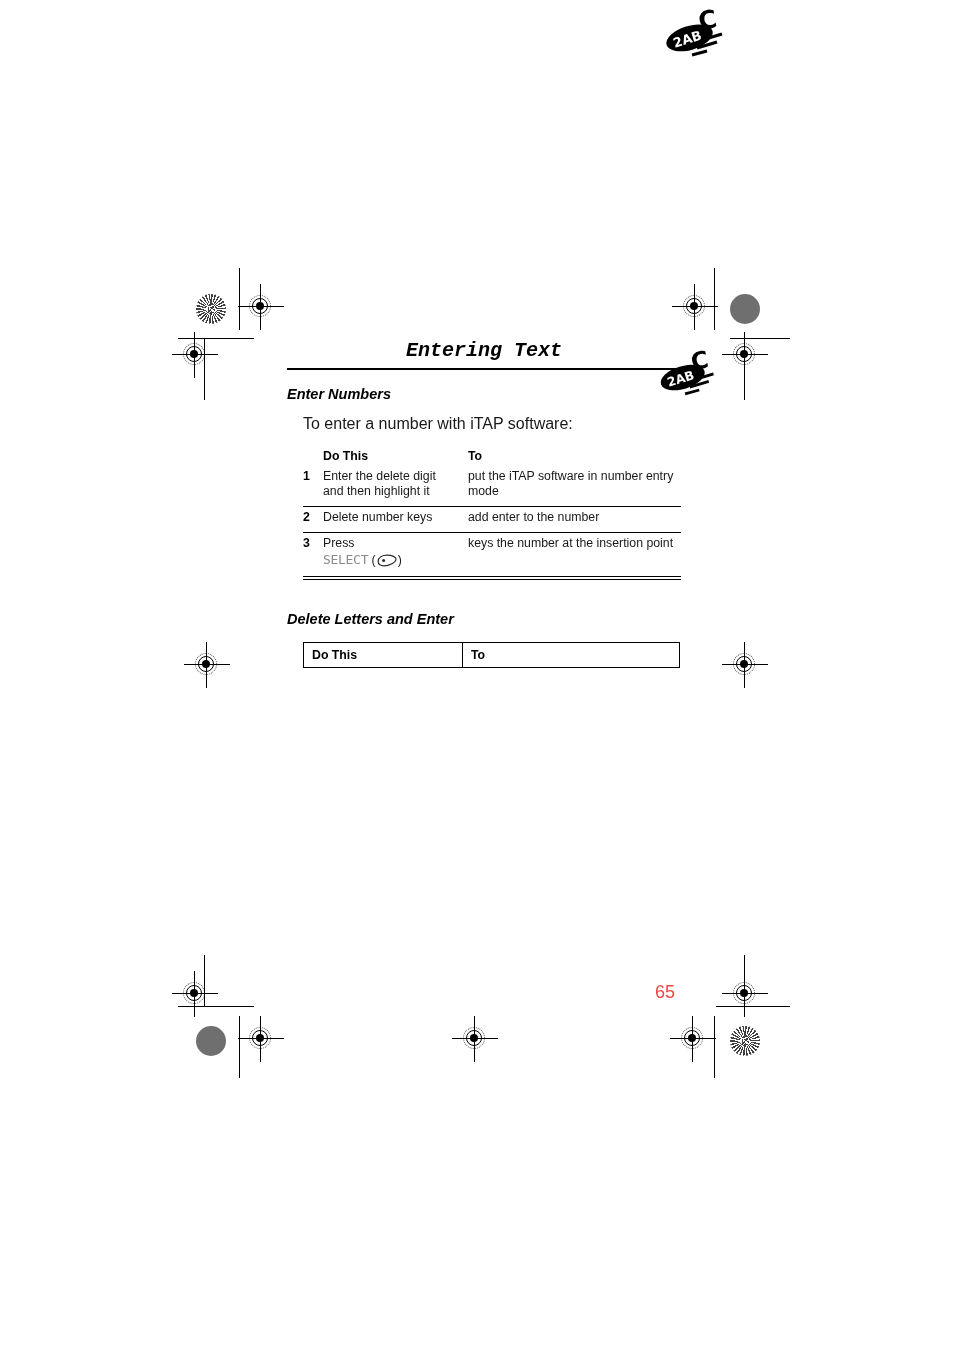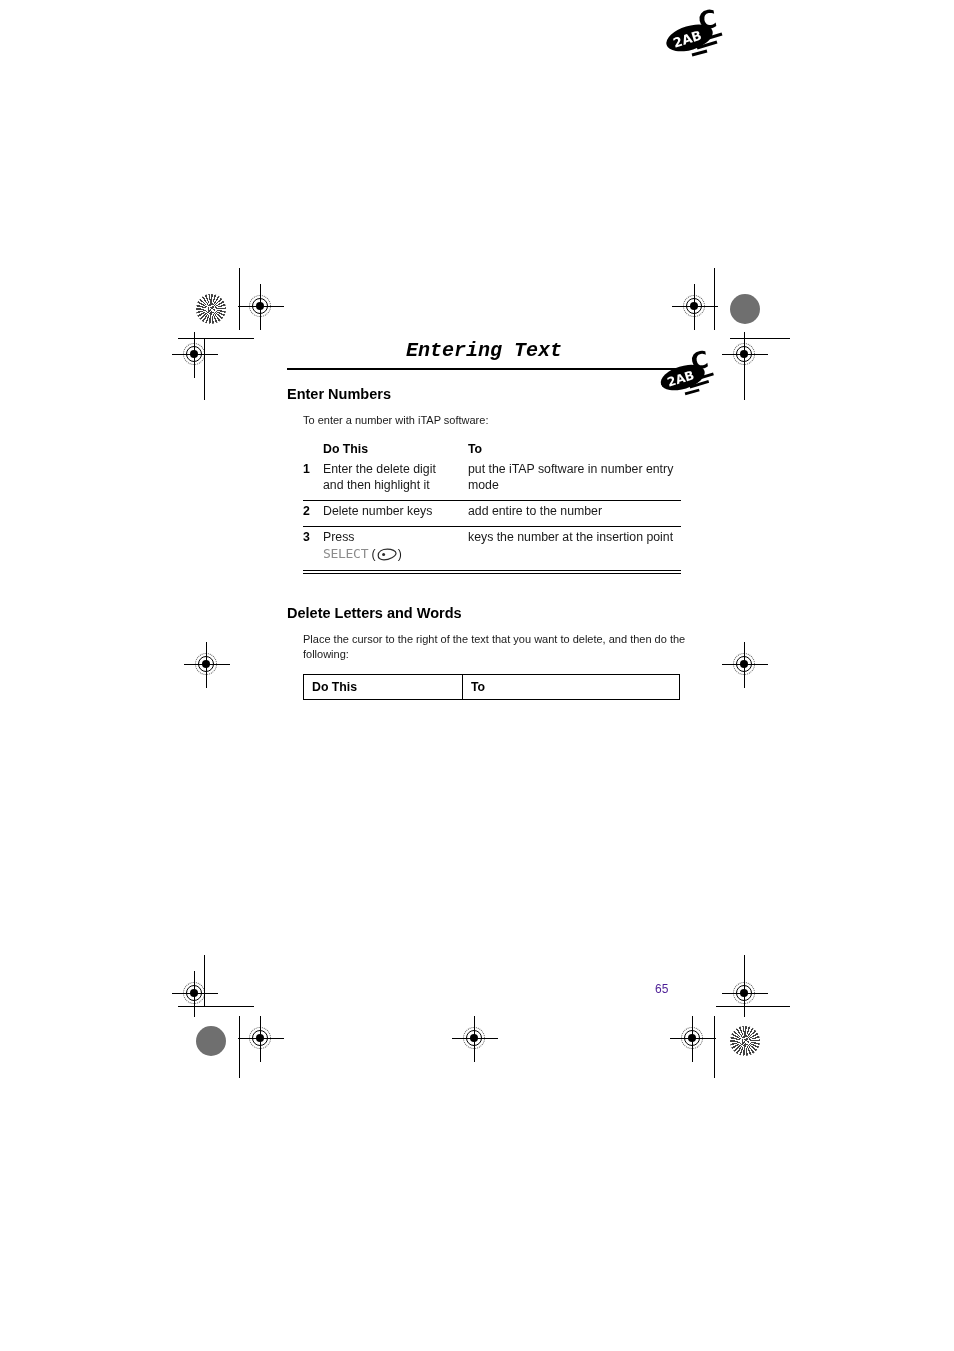--- a/index.html
+++ b/index.html
@@ -105,25 +105,26 @@
   }
   .head-rule {
     border: none;
     border-top: 2.4px solid #000;
     margin: 6px 0 0 0;
     width: 400px;
   }
   h2.section {
     font-size: 14.5px;
     font-weight: bold;
+    font-style: italic;
     margin: 16px 0 0 0;
     line-height: 1.2;
   }
   p.body {
-    font-size: 11px;
+    font-size: 16px;
     margin: 10px 0 0 16px;
     line-height: 1.32;
     color: #191919;
   }
 
   
   table {
     border-collapse: collapse;
     font-size: 12.3px;
     color: #191919;
@@ -203,22 +204,22 @@
   .keyglyph {
     display: inline-block;
     vertical-align: -3px;
     margin: 0 0px;
   }
 
   .page-number {
     position: absolute;
     left: 655px;
     top: 982px;
-    font-size: 12px;
-    color: #4c1d95;
+    font-size: 18px;
+    color: #ef4444;
   }
 </style>
 </head>
 <body>
 
 <div id="page">
 
   <svg class="itap-logo" style="left:655px; top:6px;" width="76" height="52" viewBox="0 0 76 52">
     <g transform="rotate(-17 34 30)">
       <ellipse cx="34" cy="32" rx="24" ry="12" fill="#000"></ellipse>
@@ -347,40 +348,39 @@
           <th>To</th>
         </tr>
         <tr>
           <td class="num">1</td>
           <td class="col-do">Enter the delete digit and then highlight it</td>
           <td>put the iTAP software in number entry mode</td>
         </tr>
         <tr class="rule">
           <td class="num">2</td>
           <td class="col-do">Delete number keys</td>
-          <td>add entire to the number</td>
+          <td>add enter to the number</td>
         </tr>
         <tr class="rule last">
           <td class="num">3</td>
           <td class="col-do">
             <span>Press</span><br>
             <span class="keyname">SELECT</span>
             <span>(</span><svg class="keyglyph" width="22" height="13" viewBox="0 0 22 13">
               <path d="M2.2 7.6 C2.2 3.4 6.4 1.2 11.4 1.2 C16.2 1.2 20 3.0 20 5.2 C20 8.4 13 11.8 8 11.8 C4.4 11.8 2.2 10.2 2.2 7.6 Z" fill="none" stroke="#2b2b2b" stroke-width="1.2"></path>
               <circle cx="7.6" cy="6.4" r="1.5" fill="#2b2b2b"></circle>
             </svg><span>)</span>
           </td>
           <td>keys the number at the insertion point</td>
         </tr>
       </tbody>
     </table>
     <div class="double-rule"></div>
 
-    <h2 class="section" style="margin-top:28px;">Delete Letters and Words</h2>
-    <p class="body">Place the cursor to the right of the text that you want to delete, and then do the following:</p>
+    <h2 class="section" style="margin-top:28px;">Delete Letters and Enter</h2>
 
     <table class="tbl-grid">
       <tbody>
         <tr>
           <th class="c1">Do This</th>
           <th>To</th>
         </tr>
       </tbody>
     </table>
   </div>

